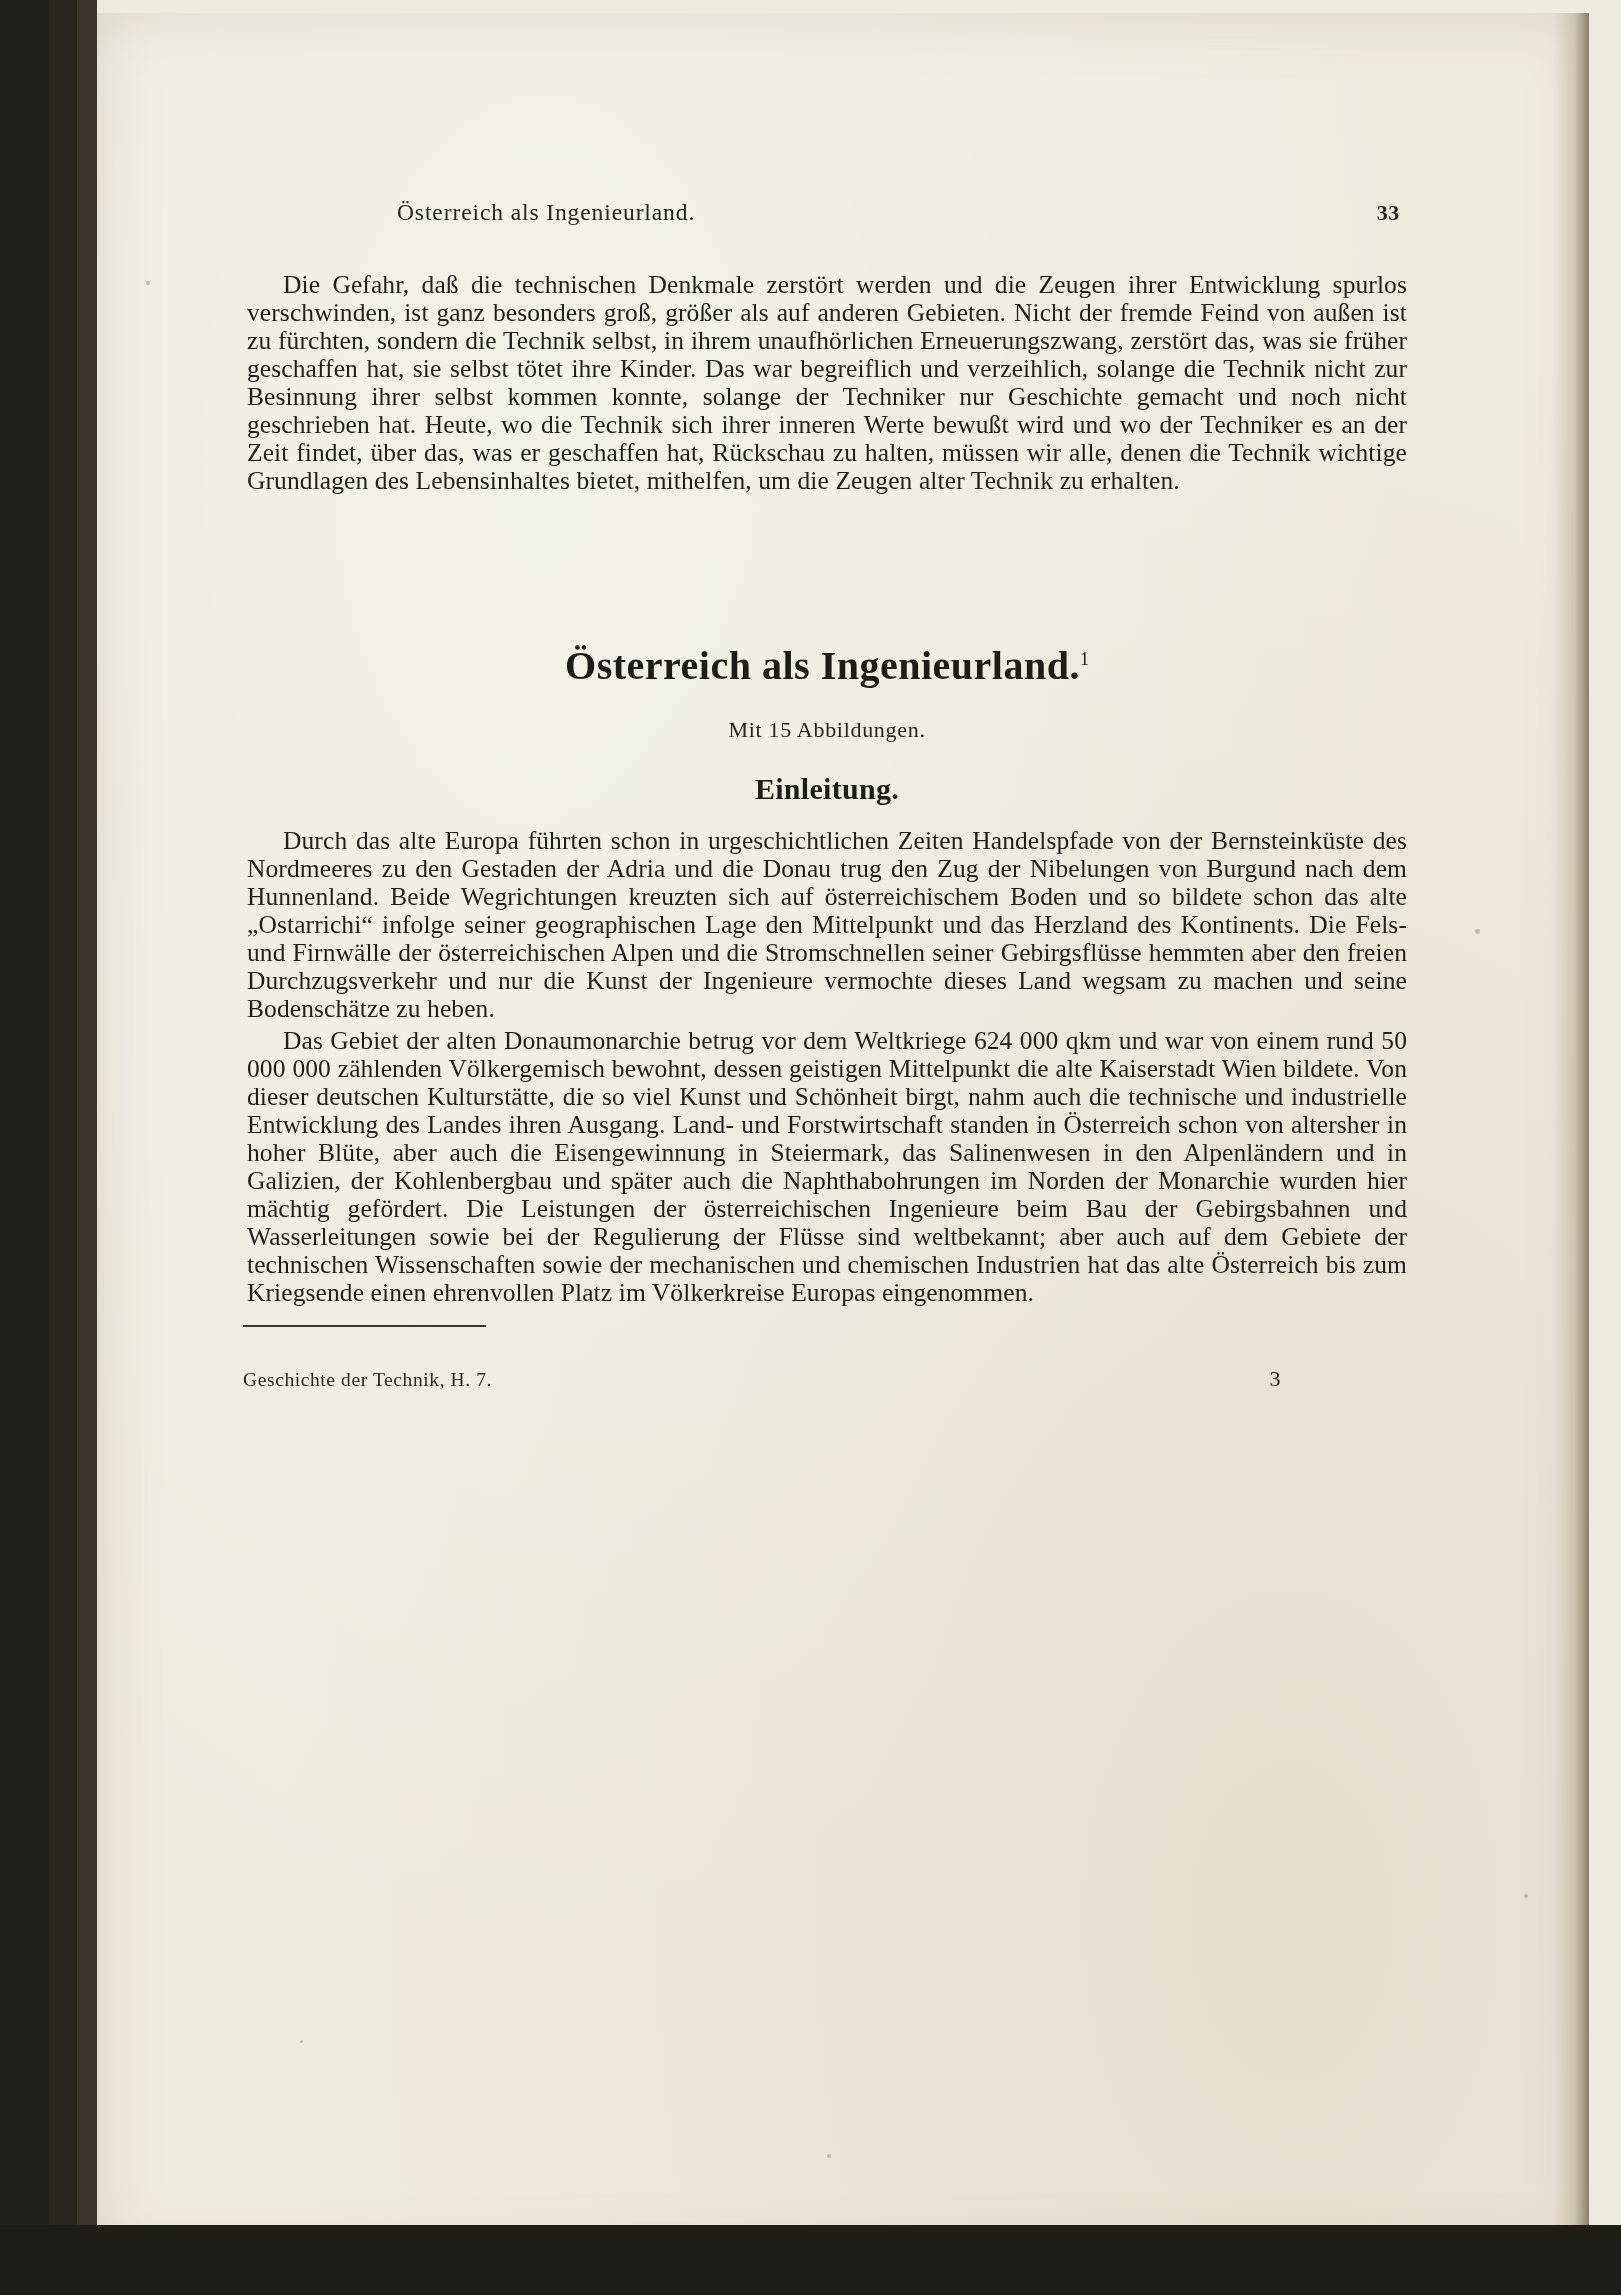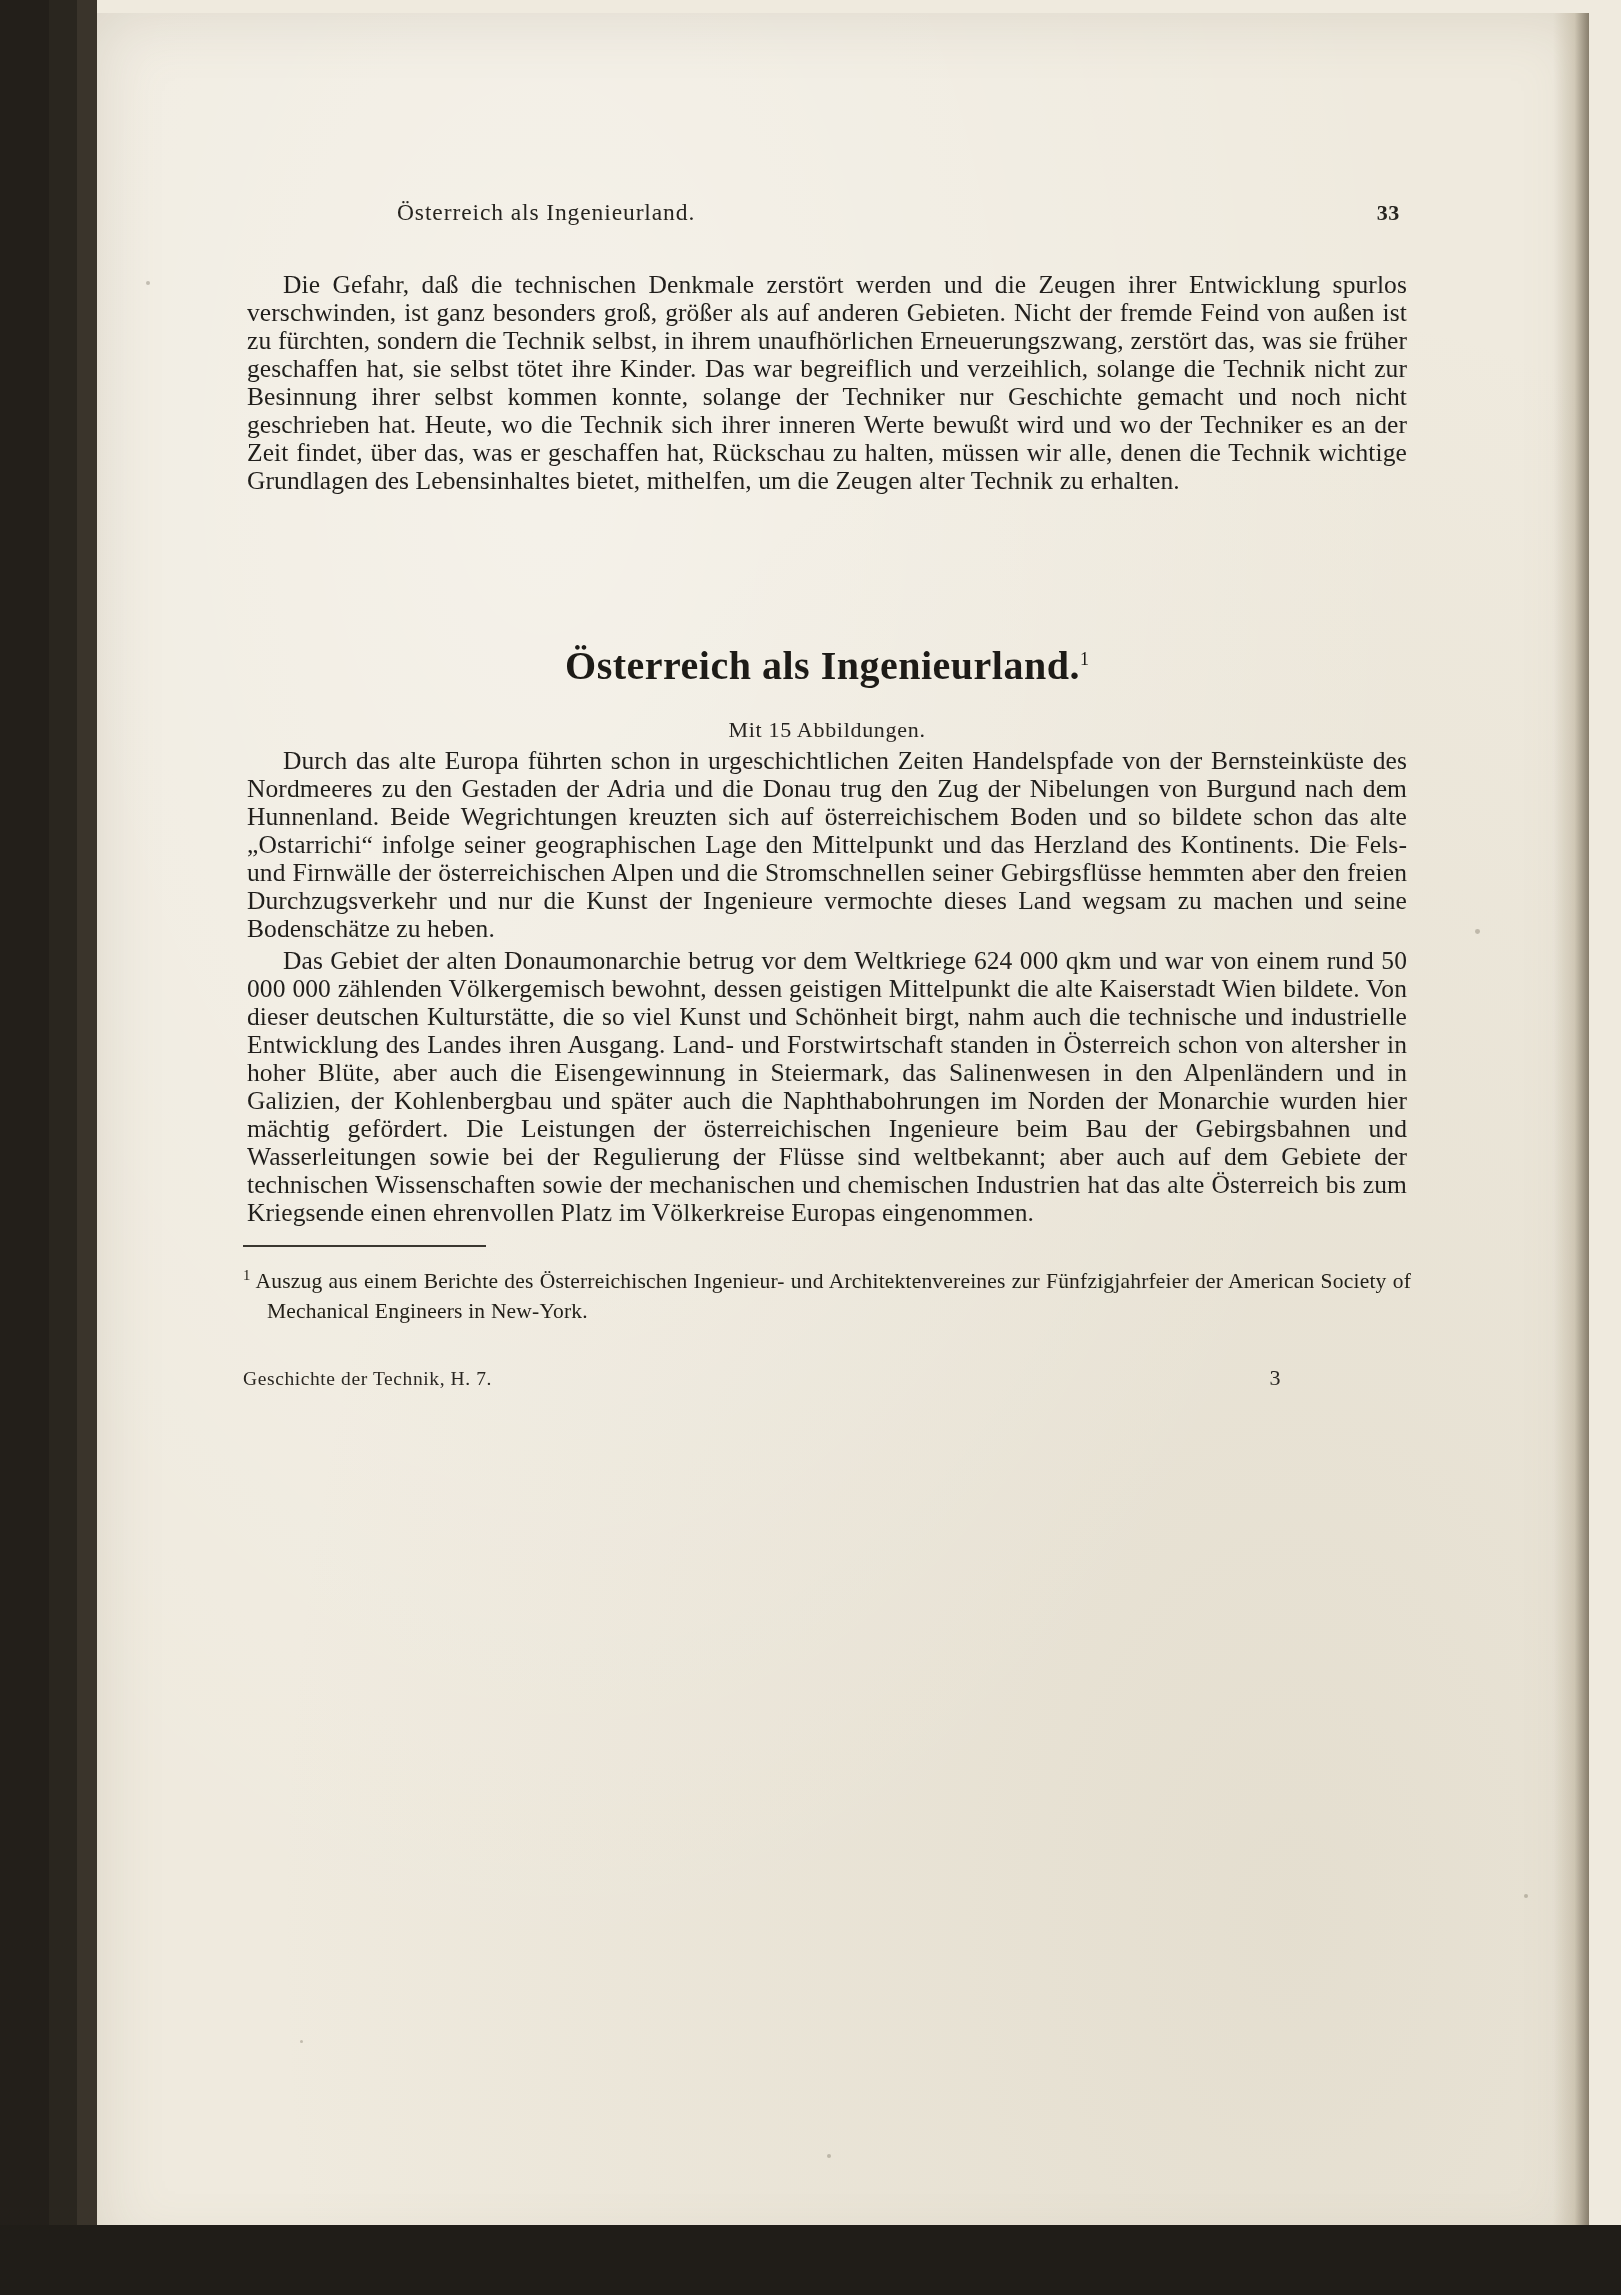--- a/index.html
+++ b/index.html
@@ -205,30 +205,27 @@
       <p class="body indent">Die Gefahr, daß die technischen Denkmale zerstört werden und die Zeugen ihrer Entwicklung spurlos verschwinden, ist ganz besonders groß, größer als auf anderen Gebieten. Nicht der fremde Feind von außen ist zu fürchten, sondern die Technik selbst, in ihrem unaufhörlichen Erneuerungszwang, zerstört das, was sie früher geschaffen hat, sie selbst tötet ihre Kinder. Das war begreiflich und verzeihlich, solange die Technik nicht zur Besinnung ihrer selbst kommen konnte, solange der Techniker nur Geschichte gemacht und noch nicht geschrieben hat. Heute, wo die Technik sich ihrer inneren Werte bewußt wird und wo der Techniker es an der Zeit findet, über das, was er geschaffen hat, Rückschau zu halten, müssen wir alle, denen die Technik wichtige Grundlagen des Lebensinhaltes bietet, mithelfen, um die Zeugen alter Technik zu erhalten.</p>
 
       <div class="gap-after-para"></div>
 
       <h1 class="article-title">
         <span>Österreich als Ingenieurland.</span><sup>1</sup>
       </h1>
 
       <div class="subtitle">Mit 15 Abbildungen.</div>
 
+      <h2 class="section-title">Einleitung.</h2>
 
       <p class="body indent">Durch das alte Europa führten schon in urgeschichtlichen Zeiten Handelspfade von der Bernsteinküste des Nordmeeres zu den Gestaden der Adria und die Donau trug den Zug der Nibelungen von Burgund nach dem Hunnenland. Beide Wegrichtungen kreuzten sich auf österreichischem Boden und so bildete schon das alte „Ostarrichi“ infolge seiner geographischen Lage den Mittelpunkt und das Herzland des Kontinents. Die Fels- und Firnwälle der österreichischen Alpen und die Stromschnellen seiner Gebirgsflüsse hemmten aber den freien Durchzugsverkehr und nur die Kunst der Ingenieure vermochte dieses Land wegsam zu machen und seine Bodenschätze zu heben.</p>
       <p class="body indent">Das Gebiet der alten Donaumonarchie betrug vor dem Weltkriege 624 000 qkm und war von einem rund 50 000 000 zählenden Völkergemisch bewohnt, dessen geistigen Mittelpunkt die alte Kaiserstadt Wien bildete. Von dieser deutschen Kulturstätte, die so viel Kunst und Schönheit birgt, nahm auch die technische und industrielle Entwicklung des Landes ihren Ausgang. Land- und Forstwirtschaft standen in Österreich schon von altersher in hoher Blüte, aber auch die Eisengewinnung in Steiermark, das Salinenwesen in den Alpenländern und in Galizien, der Kohlenbergbau und später auch die Naphthabohrungen im Norden der Monarchie wurden hier mächtig gefördert. Die Leistungen der österreichischen Ingenieure beim Bau der Gebirgsbahnen und Wasserleitungen sowie bei der Regulierung der Flüsse sind weltbekannt; aber auch auf dem Gebiete der technischen Wissenschaften sowie der mechanischen und chemischen Industrien hat das alte Österreich bis zum Kriegsende einen ehrenvollen Platz im Völkerkreise Europas eingenommen.</p>
 
       <div class="footnote-wrap">
         <div class="footnote-rule"></div>
-        <p class="footnote footnote-indent">
-          <sup>1</sup>
-          <span>Auszug aus einem Berichte des Österreichischen Ingenieur- und Architektenvereines zur Fünfzigjahrfeier der American Society of Mechanical Engineers in New-York.</span>
-        </p>
       </div>
 
       <div class="page-footer">
         <span class="sig-line">Geschichte der Technik, H. 7.</span>
         <span class="sig-num">3</span>
       </div>
 
     </div>
   </div>
 </div>

